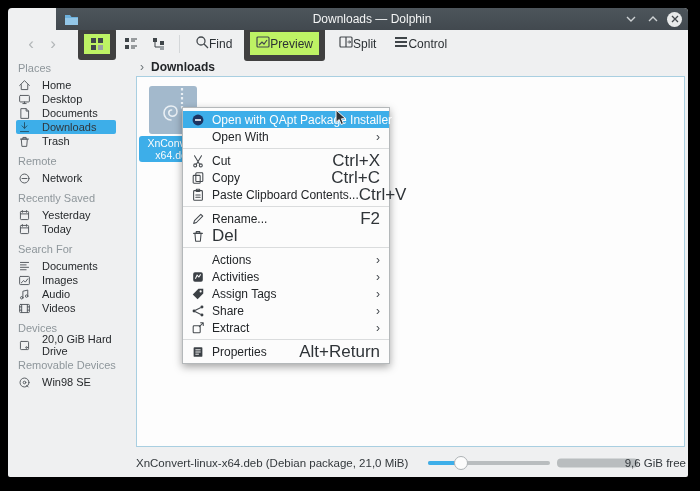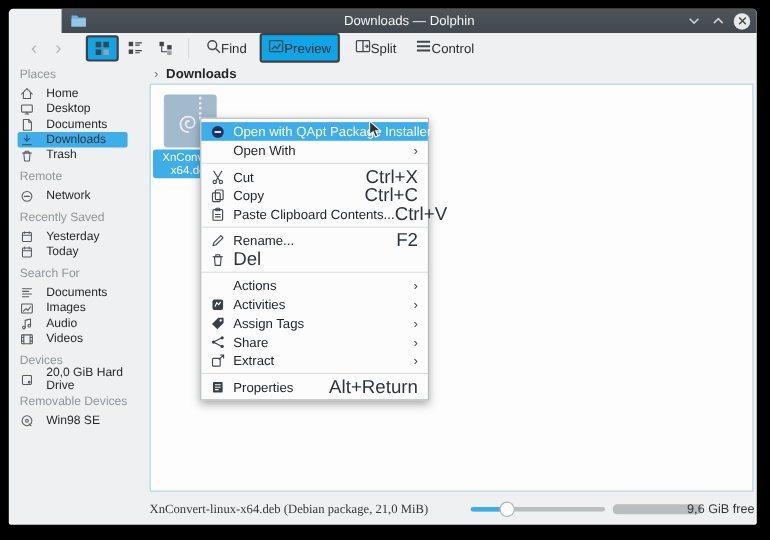--- a/index.html
+++ b/index.html
@@ -13,21 +13,21 @@
   .title-text{flex:1;text-align:center;color:#f4f5f5;font-size:12px;}
   .win-controls{position:absolute;right:6px;top:0;height:22px;display:flex;align-items:center;gap:6px;}
   .win-btn{width:16px;height:16px;display:flex;align-items:center;justify-content:center;color:#ced2d4;}
   .close-btn{width:15px;height:15px;border-radius:50%;background:#e8eaea;display:flex;align-items:center;justify-content:center;}
 
   
   .toolbar{height:27px;display:flex;align-items:center;padding-left:12px;font-size:12px;color:#2b3034;}
   .nav-arrow{color:#b2b6b8;font-size:17px;line-height:1;width:22px;text-align:center;font-weight:400;}
   .viewmode-group{display:flex;gap:2px;margin-left:14px;}
   .tool-btn{display:flex;align-items:center;gap:0;padding:3px 6px;border-radius:3px;}
-  .tool-btn.pressed{background:#0ea5e9;border:2px solid #404040;}
+  .tool-btn.pressed{background:#bef264;border:6px solid #404040;}
   .tb-sep{width:1px;height:18px;background:#d4d7d9;margin:0 9px 0 7px;}
   .tool-label{font-size:12px;color:#2b3034;}
 
   
   .main{position:absolute;top:49px;left:0;right:0;bottom:29px;}
   .sidebar{position:absolute;left:0;top:0;bottom:0;width:116px;padding:2px 0 0 10px;overflow:hidden;}
   .side-section{margin-top:7px;}
   .side-section:first-child{margin-top:3px;}
   .side-header{height:13px;line-height:13px;font-size:11px;color:#8e969b;margin-bottom:3px;}
   .side-row{height:14px;display:flex;align-items:center;gap:11px;font-size:11px;color:#26292c;padding-left:2px;margin-left:-2px;}
@@ -55,21 +55,21 @@
   .menu-row .mlabel{flex:1;white-space:nowrap;}
   .menu-row .mshort{color:#2f3438;font-size:17px;}
   .menu-row .marrow{color:#43484d;font-size:12px;line-height:1;}
   .menu-row.highlight{background:#3daee9;color:#fcfcfc;}
   .menu-sep{height:1px;background:#dadcdd;margin:3px 0;}
   .mi svg{display:block;}
   .mi svg .st{stroke:#44494e;fill:none;stroke-width:1.2;stroke-linecap:round;stroke-linejoin:round;}
 
   
   .statusbar{position:absolute;left:0;right:0;bottom:0;height:29px;font-size:11.5px;color:#33383c;}
-  .status-info{position:absolute;left:128px;top:50%;transform:translateY(-50%);font-family:Liberation Serif, serif;}
+  .status-info{position:absolute;left:128px;top:50%;transform:translateY(-50%);}
   .zoom-slider{position:absolute;left:420px;top:50%;width:122px;height:14px;transform:translateY(-50%);}
   .zs-track{position:absolute;left:0;right:0;top:5px;height:4px;border-radius:2px;background:#b9bdbf;}
   .zs-fill{position:absolute;left:0;top:5px;height:4px;border-radius:2px;background:#3daee9;}
   .zs-handle{position:absolute;top:0;width:14px;height:14px;border-radius:50%;background:#fcfcfc;border:1px solid #adb2b5;}
   .capacity{position:absolute;left:549px;top:50%;width:81px;height:9px;transform:translateY(-50%);border-radius:4px;background:#b9bdbf;overflow:hidden;}
   .cap-fill{height:100%;background:#3daee9;border-radius:4px;}
   .free-text{position:absolute;right:2px;top:50%;transform:translateY(-50%);}
 
   
   .cursor{position:absolute;left:335px;top:109px;z-index:99;}

